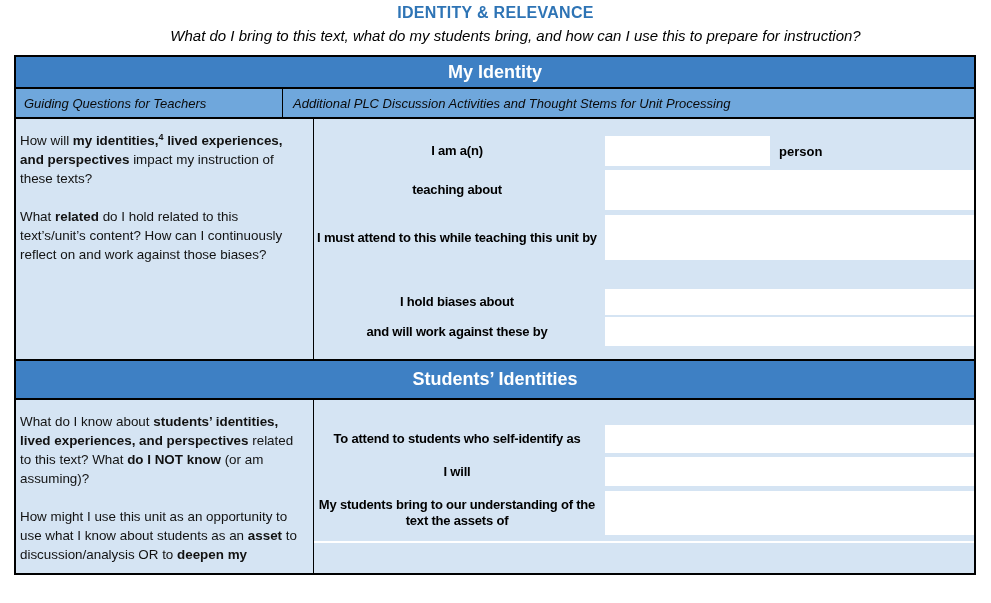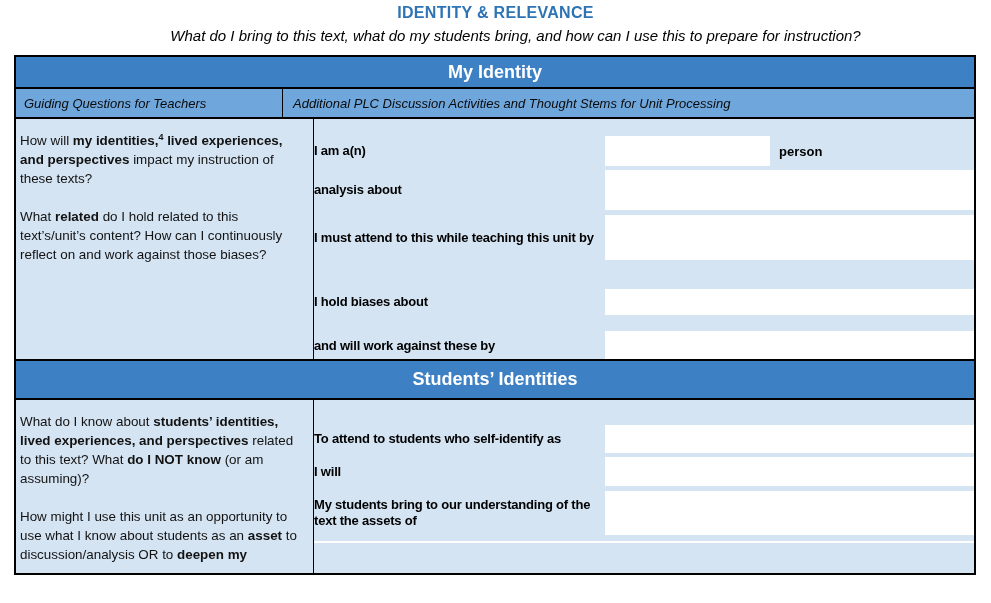--- a/index.html
+++ b/index.html
@@ -43,30 +43,30 @@
     color:#121212; overflow:hidden;
   }
   .gq p { margin:0 0 19px 0; }
   .gq .b { font-weight:bold; }
   .gq sup { font-size:9px; line-height:0; }
   .rcell { flex:1; box-sizing:border-box; padding-top:17px; overflow:hidden; }
   .rcell2 { padding-top:25px; }
   .frow { display:flex; align-items:center; padding-right:6px; }
   .frow .lbl {
     width:291px; flex:none; padding-right:5px; box-sizing:border-box;
-    text-align:left; font-weight:bold; font-size:13px; line-height:16px;
+    text-align:center; font-weight:bold; font-size:13px; line-height:16px;
     color:#000; letter-spacing:-0.2px;
   }
   .box { background:#ffffff; flex:none; }
   .wfull { width:390px; }
   .w165 { width:165px; }
   .h26 { height:26px; } .h28 { height:28px; } .h29 { height:29px; }
   .h30 { height:30px; } .h40 { height:40px; } .h44 { height:44px; } .h45 { height:45px; }
   .r1 { margin-bottom:4px; } .r2 { margin-bottom:5px; } .r3 { margin-bottom:29px; }
-  .r4 { margin-bottom:16px; }
+  .r4 { margin-bottom:2px; }
   .ra { margin-bottom:4px; } .rb { margin-bottom:5px; } .rc { margin-bottom:6px; }
   .suffix { font-weight:bold; font-size:13px; margin-left:9px; color:#000; }
   .sep { height:0; border-top:2px solid #ffffff; }
 </style>
 </head>
 <body>
 
 <div class="page">
 
   <div class="doc-title">IDENTITY &amp; RELEVANCE</div>
@@ -86,21 +86,21 @@
         <p><span>How will </span><span class="b">my identities,</span><sup class="b">4</sup><span class="b"> lived experiences, and perspectives</span><span> impact my instruction of these texts?</span></p>
         <p><span>What </span><span class="b">related</span><span> do I hold related to this text’s/unit’s content? How can I continuously reflect on and work against those biases?</span></p>
       </div>
       <div class="rcell">
         <div class="frow r1">
           <div class="lbl">I am a(n)</div>
           <div class="box h30 w165"></div>
           <div class="suffix">person</div>
         </div>
         <div class="frow r2">
-          <div class="lbl">analysis about</div>
+          <div class="lbl">teaching about</div>
           <div class="box h40 wfull"></div>
         </div>
         <div class="frow r3">
           <div class="lbl">I must attend to this while teaching this unit by</div>
           <div class="box h45 wfull"></div>
         </div>
         <div class="frow r4">
           <div class="lbl">I hold biases about</div>
           <div class="box h26 wfull"></div>
         </div>

